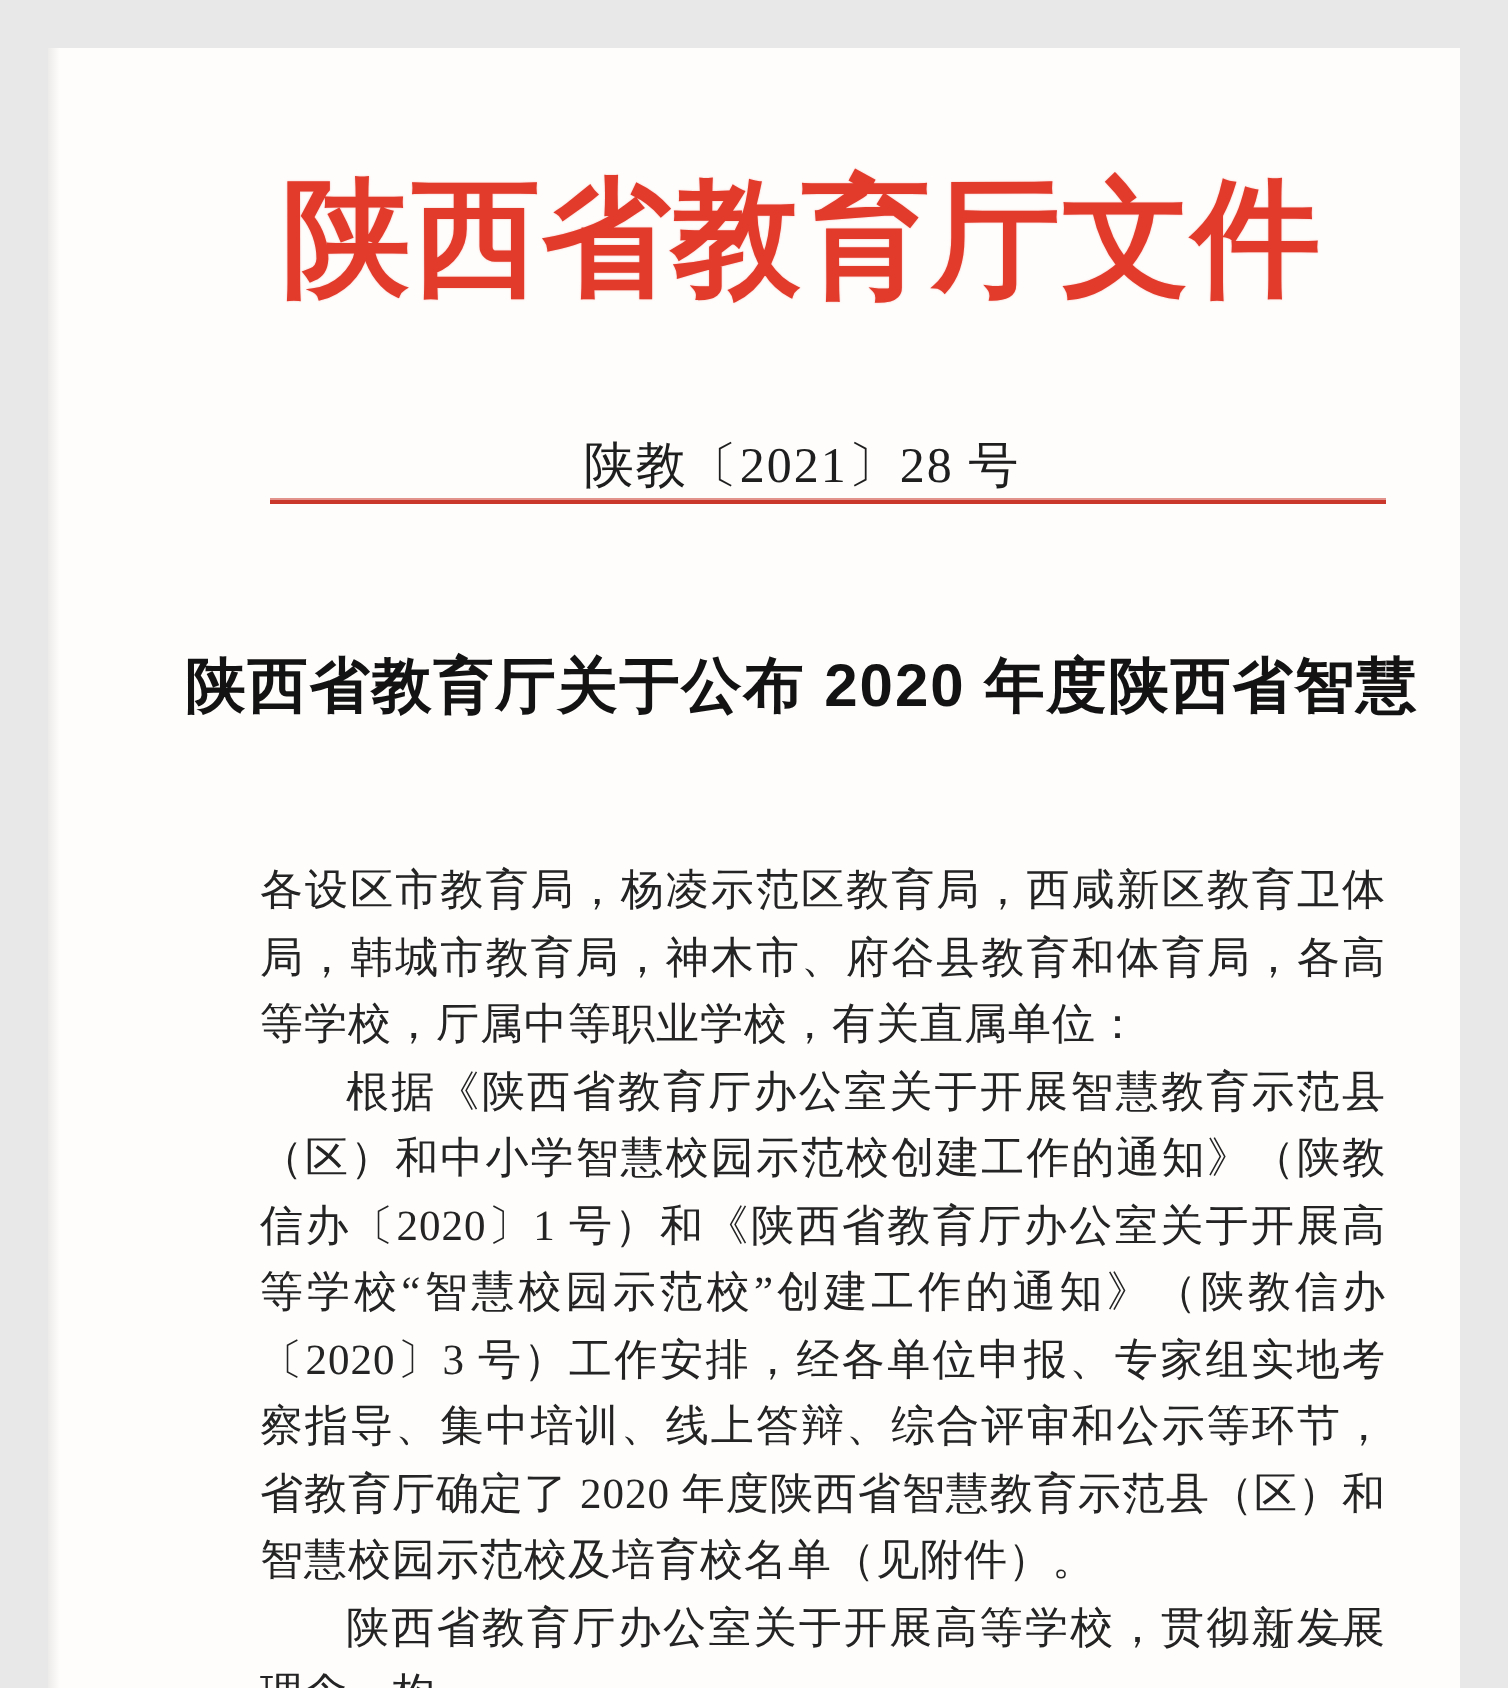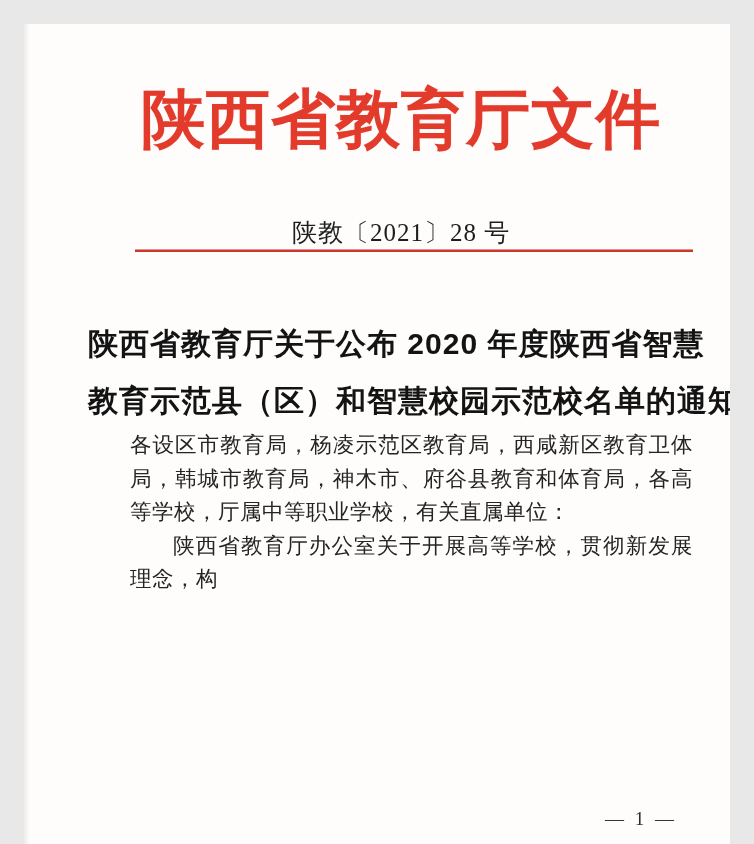--- a/index.html
+++ b/index.html
@@ -59,20 +59,21 @@
     left: 99px;
     width: 558px;
     height: 3px;
     background: #c9382a;
     border-top: 1px solid #e2948c;
   }
   .doc-title {
     position: absolute;
     top: 273px;
     left: 40px; right: 40px;
+    text-align: center;
     font-family: "Liberation Sans", "DejaVu Sans", sans-serif;
     font-size: 30px;
     font-weight: bold;
     color: #131313;
     line-height: 45px;
     letter-spacing: 1px;
   }
   .doc-title .line { display: block; white-space: nowrap; }
   .body-text {
     position: absolute;
@@ -103,23 +104,23 @@
 <div class="page">
 
   <div class="banner">陕西省教育厅文件</div>
 
   <div class="doc-number">陕教〔2021〕28 号</div>
 
   <div class="red-line"></div>
 
   <div class="doc-title">
     <span class="line">陕西省教育厅关于公布 2020 年度陕西省智慧</span>
-    <span class="line">教育示范县（区）和智慧校园示范校名单的通知</span>
   </div>
 
   <div class="body-text">
     <p>各设区市教育局，杨凌示范区教育局，西咸新区教育卫体局，韩城市教育局，神木市、府谷县教育和体育局，各高等学校，厅属中等职业学校，有关直属单位：</p>
+    <p class="indent">根据《陕西省教育厅办公室关于开展智慧教育示范县（区）和中小学智慧校园示范校创建工作的通知》（陕教信办〔2020〕1 号）和《陕西省教育厅办公室关于开展高等学校“智慧校园示范校”创建工作的通知》（陕教信办〔2020〕3 号）工作安排，经各单位申报、专家组实地考察指导、集中培训、线上答辩、综合评审和公示等环节，省教育厅确定了 2020 年度陕西省智慧教育示范县（区）和智慧校园示范校及培育校名单（见附件）。</p>
     <p class="indent">陕西省教育厅办公室关于开展高等学校，贯彻新发展理念，构</p>
   </div>
 
   <div class="page-number">— 1 —</div>
 
 </div>
 
 </body></html>

